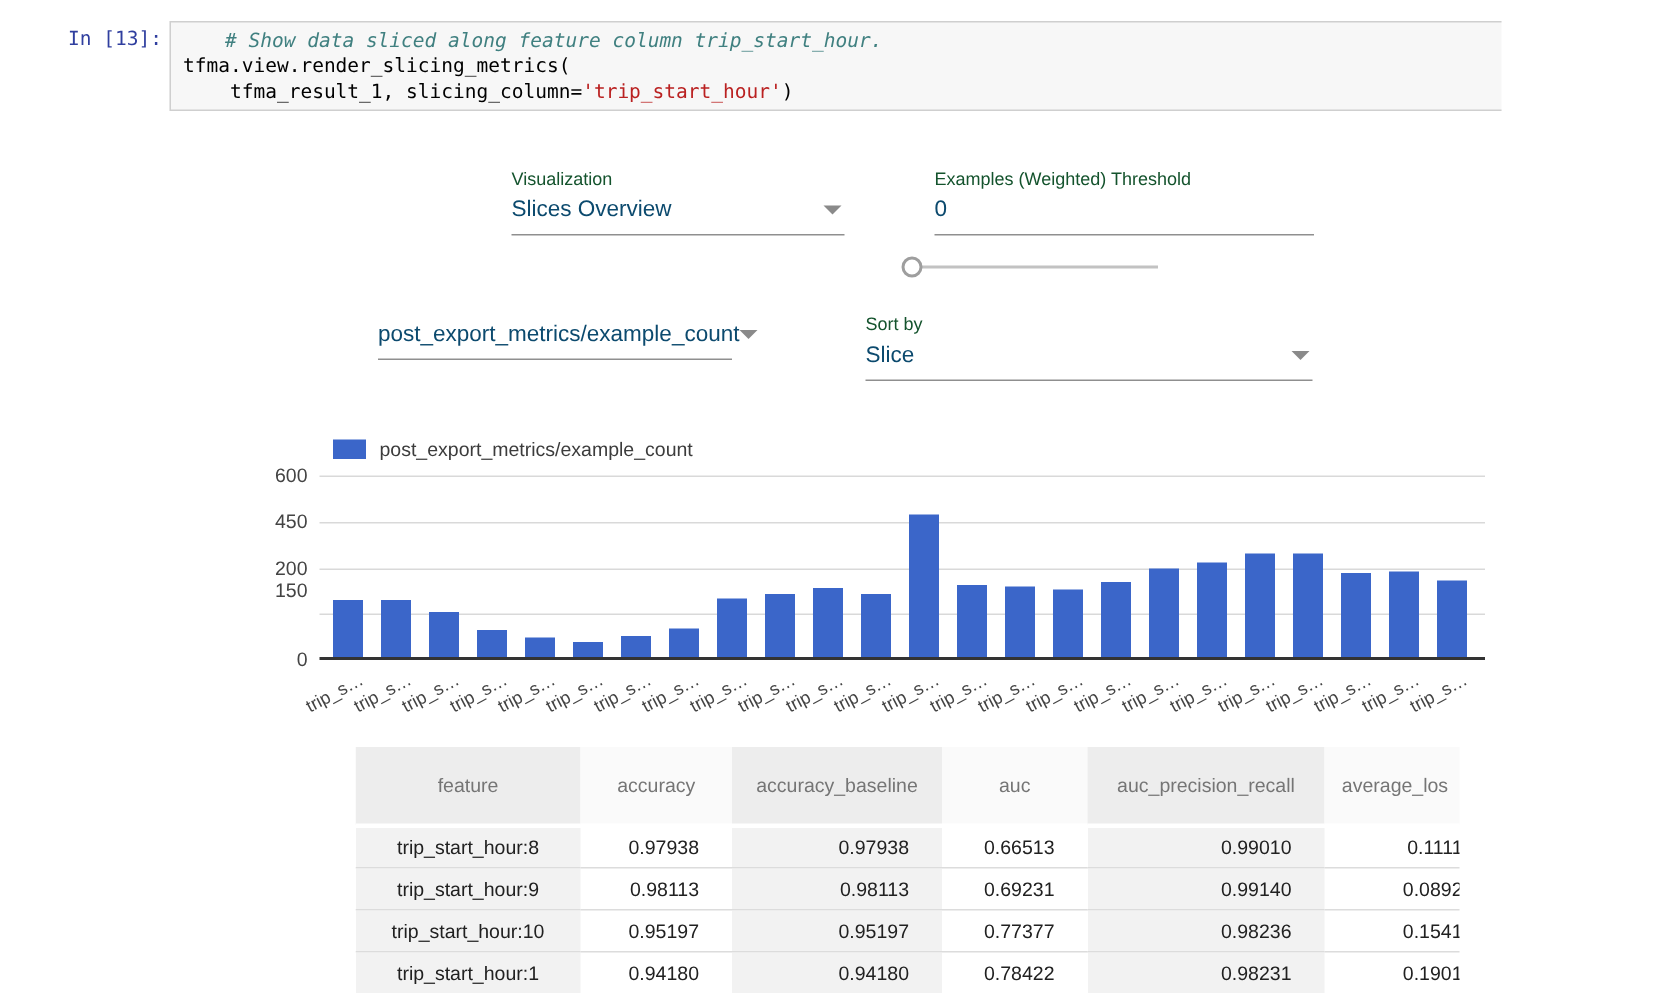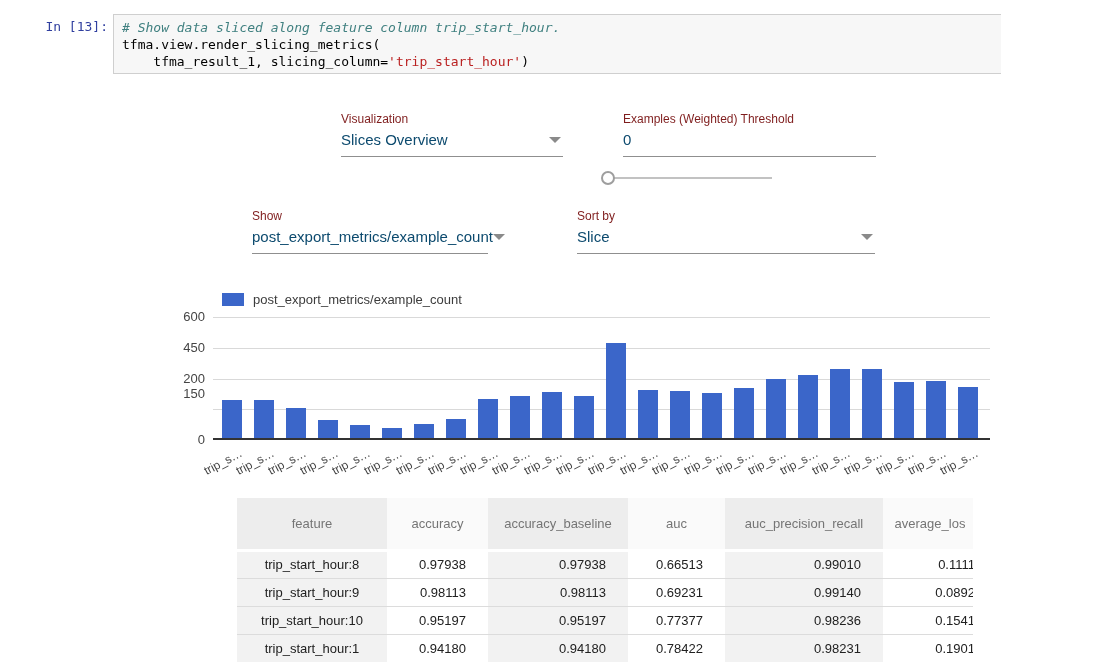--- a/index.html
+++ b/index.html
@@ -29,28 +29,28 @@
     border: 1px solid #cfcfcf;
     padding: 4px 8px;
   }
   .code-box pre {
     font-family: "DejaVu Sans Mono", monospace;
     font-size: 13px;
     line-height: 17px;
     color: #000;
     white-space: pre;
   }
-  .tok-comment { color: #408080; font-style: italic; }
+  .tok-comment { color: #408080; font-style: italic; margin-left: 28px; }
   .tok-string  { color: #BA2121; }
 
   
   .widget { position: absolute; }
   .widget .w-label {
     font-size: 12px;
-    color: #7f1d1d;
+    color: #14532d;
     line-height: 14px;
   }
   .widget .w-valuerow {
     margin-top: 5px;
     display: flex;
     justify-content: space-between;
     align-items: center;
     border-bottom: 1px solid #8f8f8f;
     padding-bottom: 7px;
   }
@@ -156,21 +156,20 @@
       <span class="w-value">0</span>
     </div>
   </div>
 
   <div class="slider">
     <div class="track"></div>
     <div class="knob"></div>
   </div>
 
   <div class="widget" style="left:252px; top:209px; width:236px;">
-    <div class="w-label">Show</div>
     <div class="w-valuerow">
       <span class="w-value">post_export_metrics/example_count</span>
       <span class="arrow-down"></span>
     </div>
   </div>
 
   <div class="widget" style="left:577px; top:209px; width:298px;">
     <div class="w-label">Sort by</div>
     <div class="w-valuerow">
       <span class="w-value">Slice</span>

